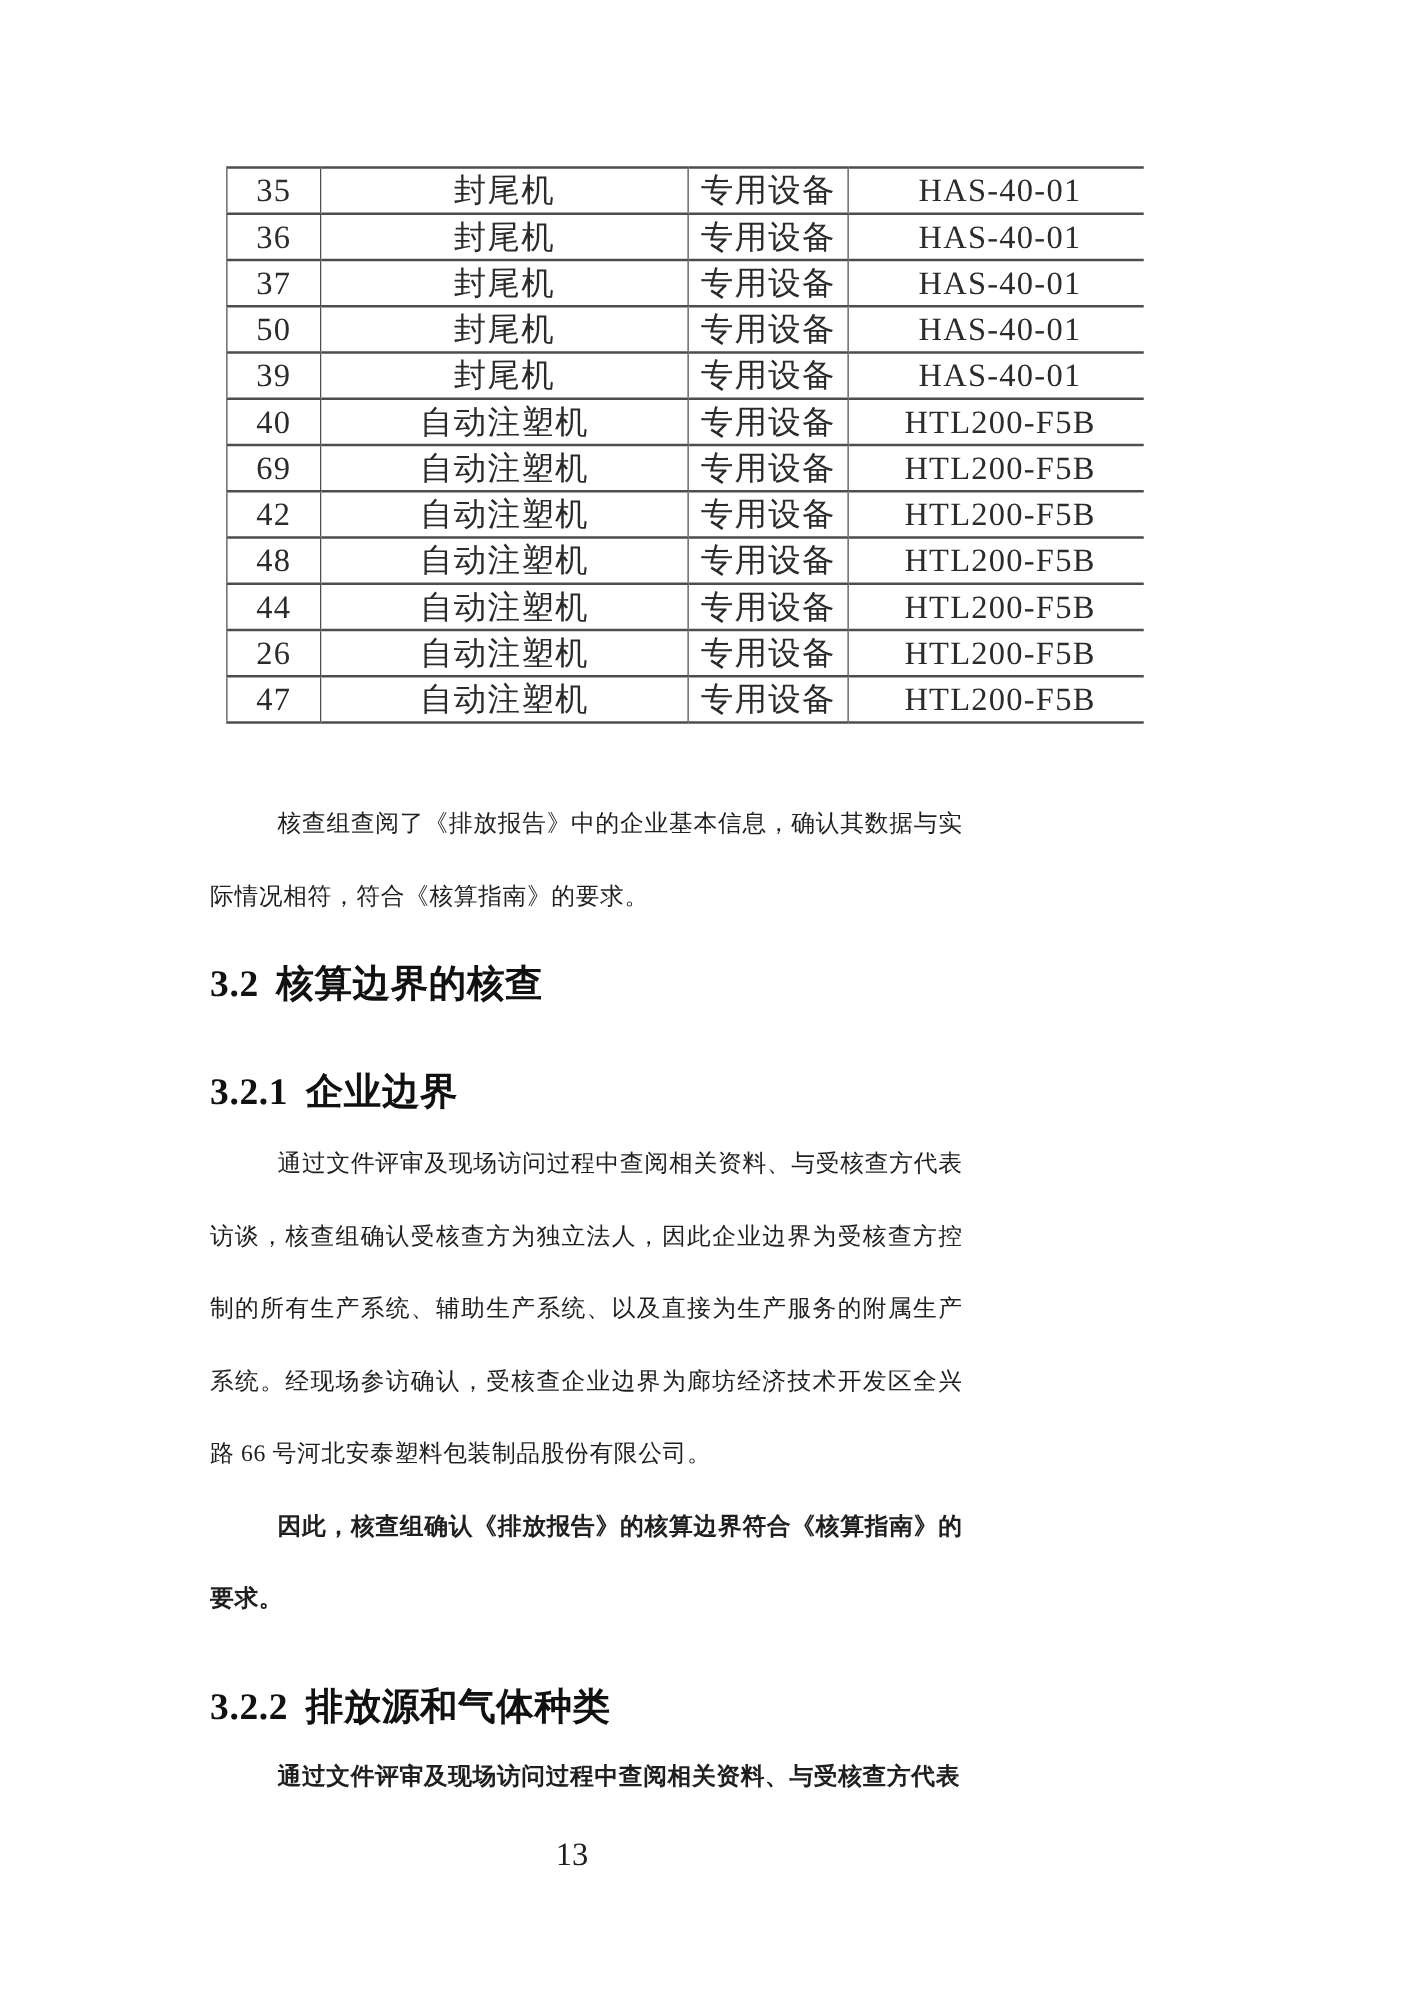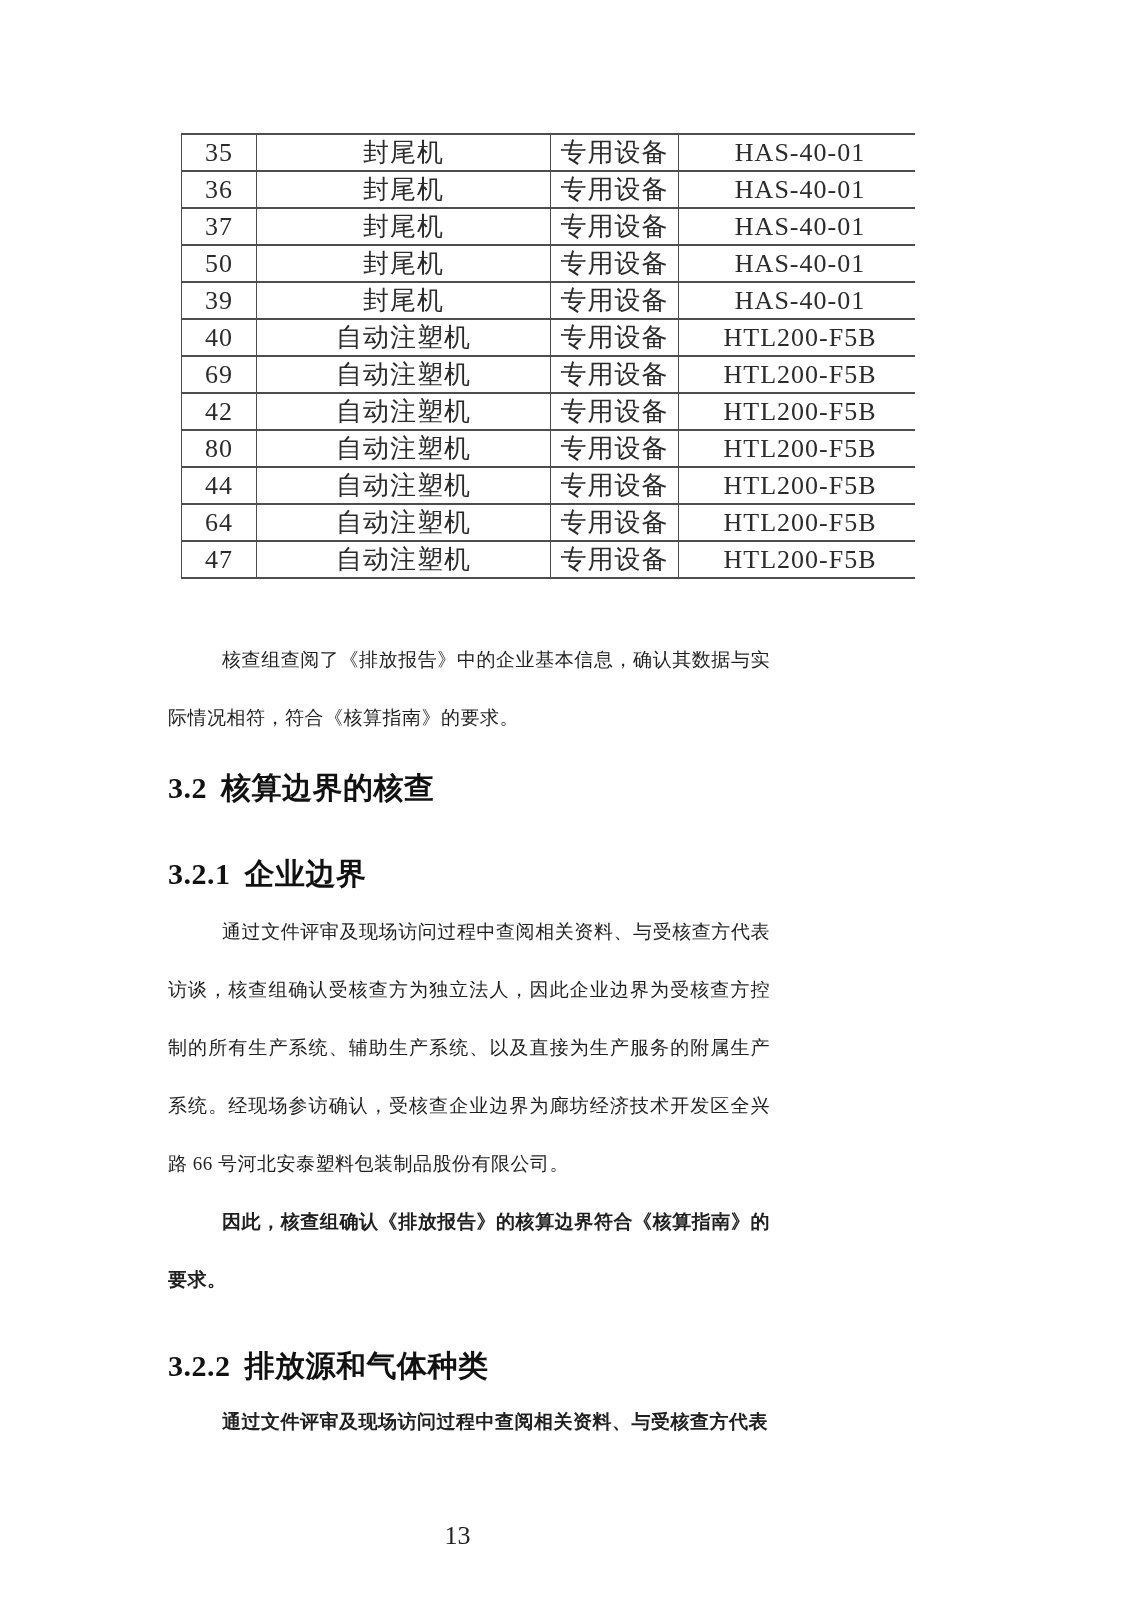--- a/index.html
+++ b/index.html
@@ -78,21 +78,21 @@
   .heading .h-text {
     font-family: "Liberation Sans", "DejaVu Sans", sans-serif;
   }
   .h32  { margin-top: 24px; }
   .h321 { margin-top: 52px; }
   .h322 { margin-top: 40px; }
 
   
   .page-number {
     position: absolute;
-    top: 1521px;
+    top: 1469px;
     left: 0;
     width: 100%;
     text-align: center;
     font-size: 26px;
     color: #1f1f1f;
   }
 </style>
 </head>
 <body>
 
@@ -158,35 +158,35 @@
             <td>1</td>
           </tr>
           <tr>
             <td>42</td>
             <td>自动注塑机</td>
             <td>专用设备</td>
             <td>HTL200-F5B</td>
             <td>1</td>
           </tr>
           <tr>
-            <td>80</td>
+            <td>48</td>
             <td>自动注塑机</td>
             <td>专用设备</td>
             <td>HTL200-F5B</td>
             <td>1</td>
           </tr>
           <tr>
             <td>44</td>
             <td>自动注塑机</td>
             <td>专用设备</td>
             <td>HTL200-F5B</td>
             <td>1</td>
           </tr>
           <tr>
-            <td>64</td>
+            <td>26</td>
             <td>自动注塑机</td>
             <td>专用设备</td>
             <td>HTL200-F5B</td>
             <td>1</td>
           </tr>
           <tr>
             <td>47</td>
             <td>自动注塑机</td>
             <td>专用设备</td>
             <td>HTL200-F5B</td>

